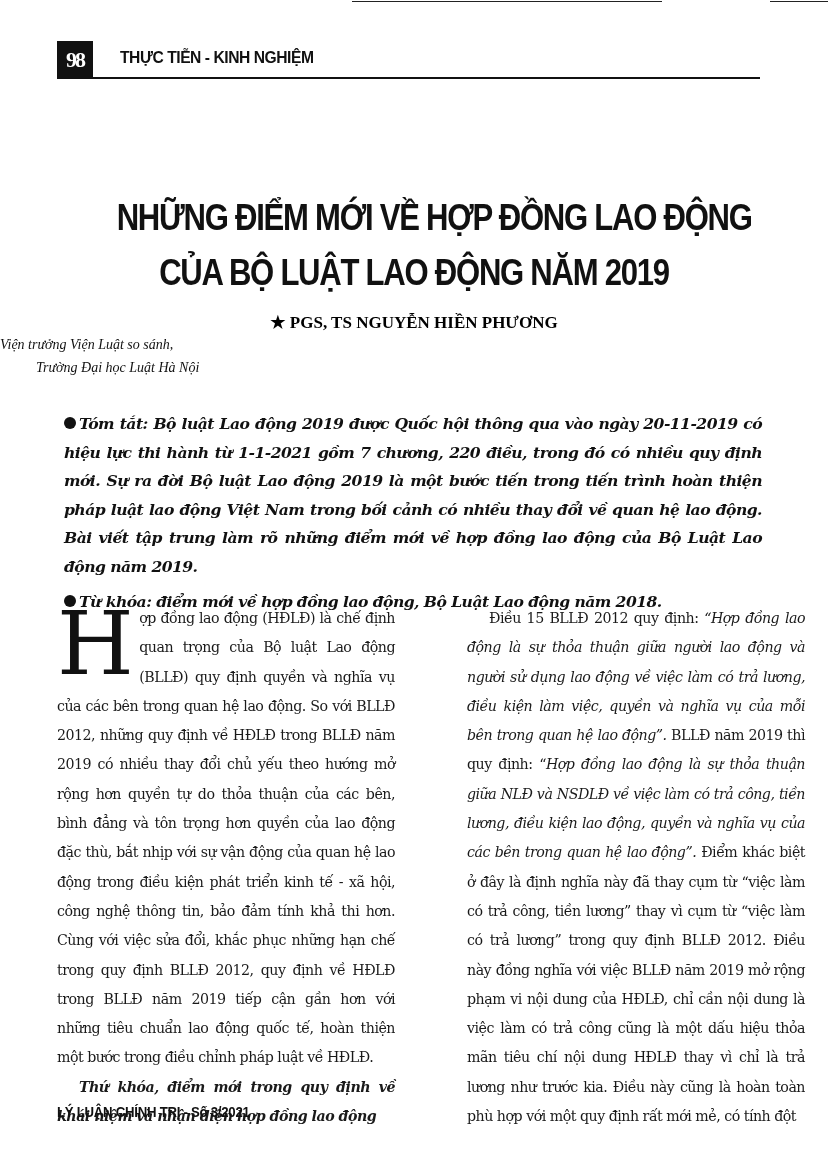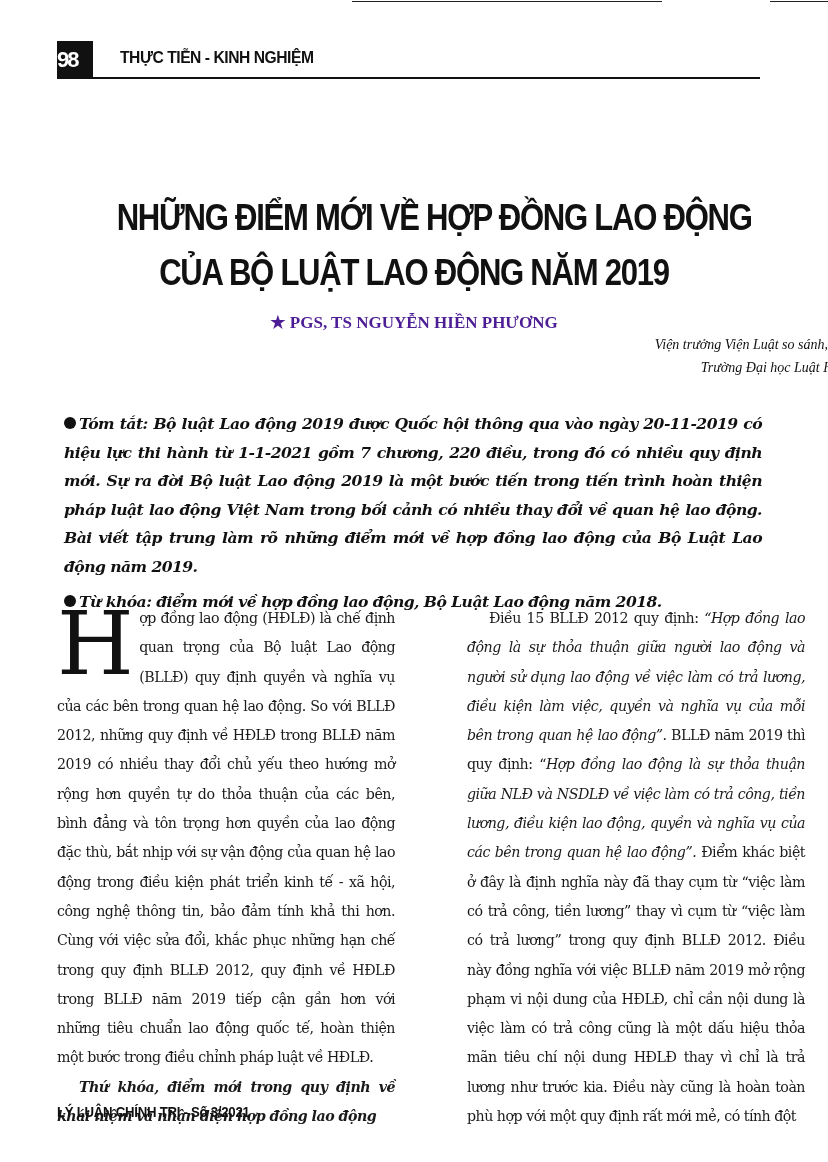--- a/index.html
+++ b/index.html
@@ -1,33 +1,33 @@
 <!DOCTYPE html>
 <html><head>
 <meta charset="utf-8">
 <style>
   html, body { margin: 0; padding: 0; background: #ffffff; }
   body { width: 828px; height: 1162px; position: relative; overflow: hidden; color: #111; }
   .top-rule { position: absolute; left: 352px; top: 1px; width: 310px; height: 1px; background: #222; }
   .top-rule2 { position: absolute; left: 770px; top: 1px; width: 58px; height: 1px; background: #222; }
   .header { position: absolute; left: 57px; top: 41px; width: 703px; height: 37px; }
   .page-num { position: absolute; left: 0; top: 0; width: 36px; height: 37px; background: #111; color: #fff;
-    font-family: Liberation Sans, sans-serif; font-weight: bold; font-size: 22px; line-height: 37px; letter-spacing: -2px; }
+    font-family: Liberation Serif, serif; font-weight: bold; font-size: 22px; line-height: 37px; text-align: center; letter-spacing: -2px; }
   .section-title { position: absolute; left: 63px; top: 7px; font-family: "Liberation Sans", sans-serif; font-weight: bold;
     font-size: 17px; letter-spacing: -0.5px; color: #111; transform: scaleX(0.92); transform-origin: left; }
   .header-rule { position: absolute; left: 0; top: 36px; width: 703px; height: 2px; background: #111; }
 
   .title { position: absolute; left: 60px; top: 190px; width: 708px; text-align: center;
     font-family: "Liberation Sans", sans-serif; font-weight: bold; font-size: 37px; line-height: 55px; color: #111;
     letter-spacing: -1.5px; transform: scaleX(0.84); transform-origin: center; }
   .title div { white-space: nowrap; }
 
   .author { position: absolute; left: 0; top: 312px; width: 828px; text-align: center;
-    font-family: "Liberation Serif", serif; font-weight: bold; font-size: 17px; color: #4c1d95; }
-  .affil { position: absolute; left: 0; width: 828px; text-align: right; font-family: "Liberation Serif", serif;
+    font-family: "Liberation Serif", serif; font-weight: bold; font-size: 17px; color: #000000; }
+  .affil { position: absolute; left: 0; width: 828px; text-align: left; font-family: "Liberation Serif", serif;
     font-style: italic; font-size: 14px; color: #111; }
   .affil.l1 { top: 337px; }
   .affil.l2 { top: 360px; padding-left: 36px; }
 
   .abstract { position: absolute; left: 57px; top: 403px; width: 712px; font-family: "DejaVu Serif", serif;
     font-style: italic; font-weight: bold; font-size: 15.6px; line-height: 28.5px; text-align: justify; color: #111;
     letter-spacing: -0.55px; }
   .abstract p { margin: 7px; }
   .abstract p.kw { margin-top: 6px; }
   .bullet { display: inline-block; width: 12px; height: 12px; border-radius: 50%; background: #111; margin-right: 3px; vertical-align: 0px; }

